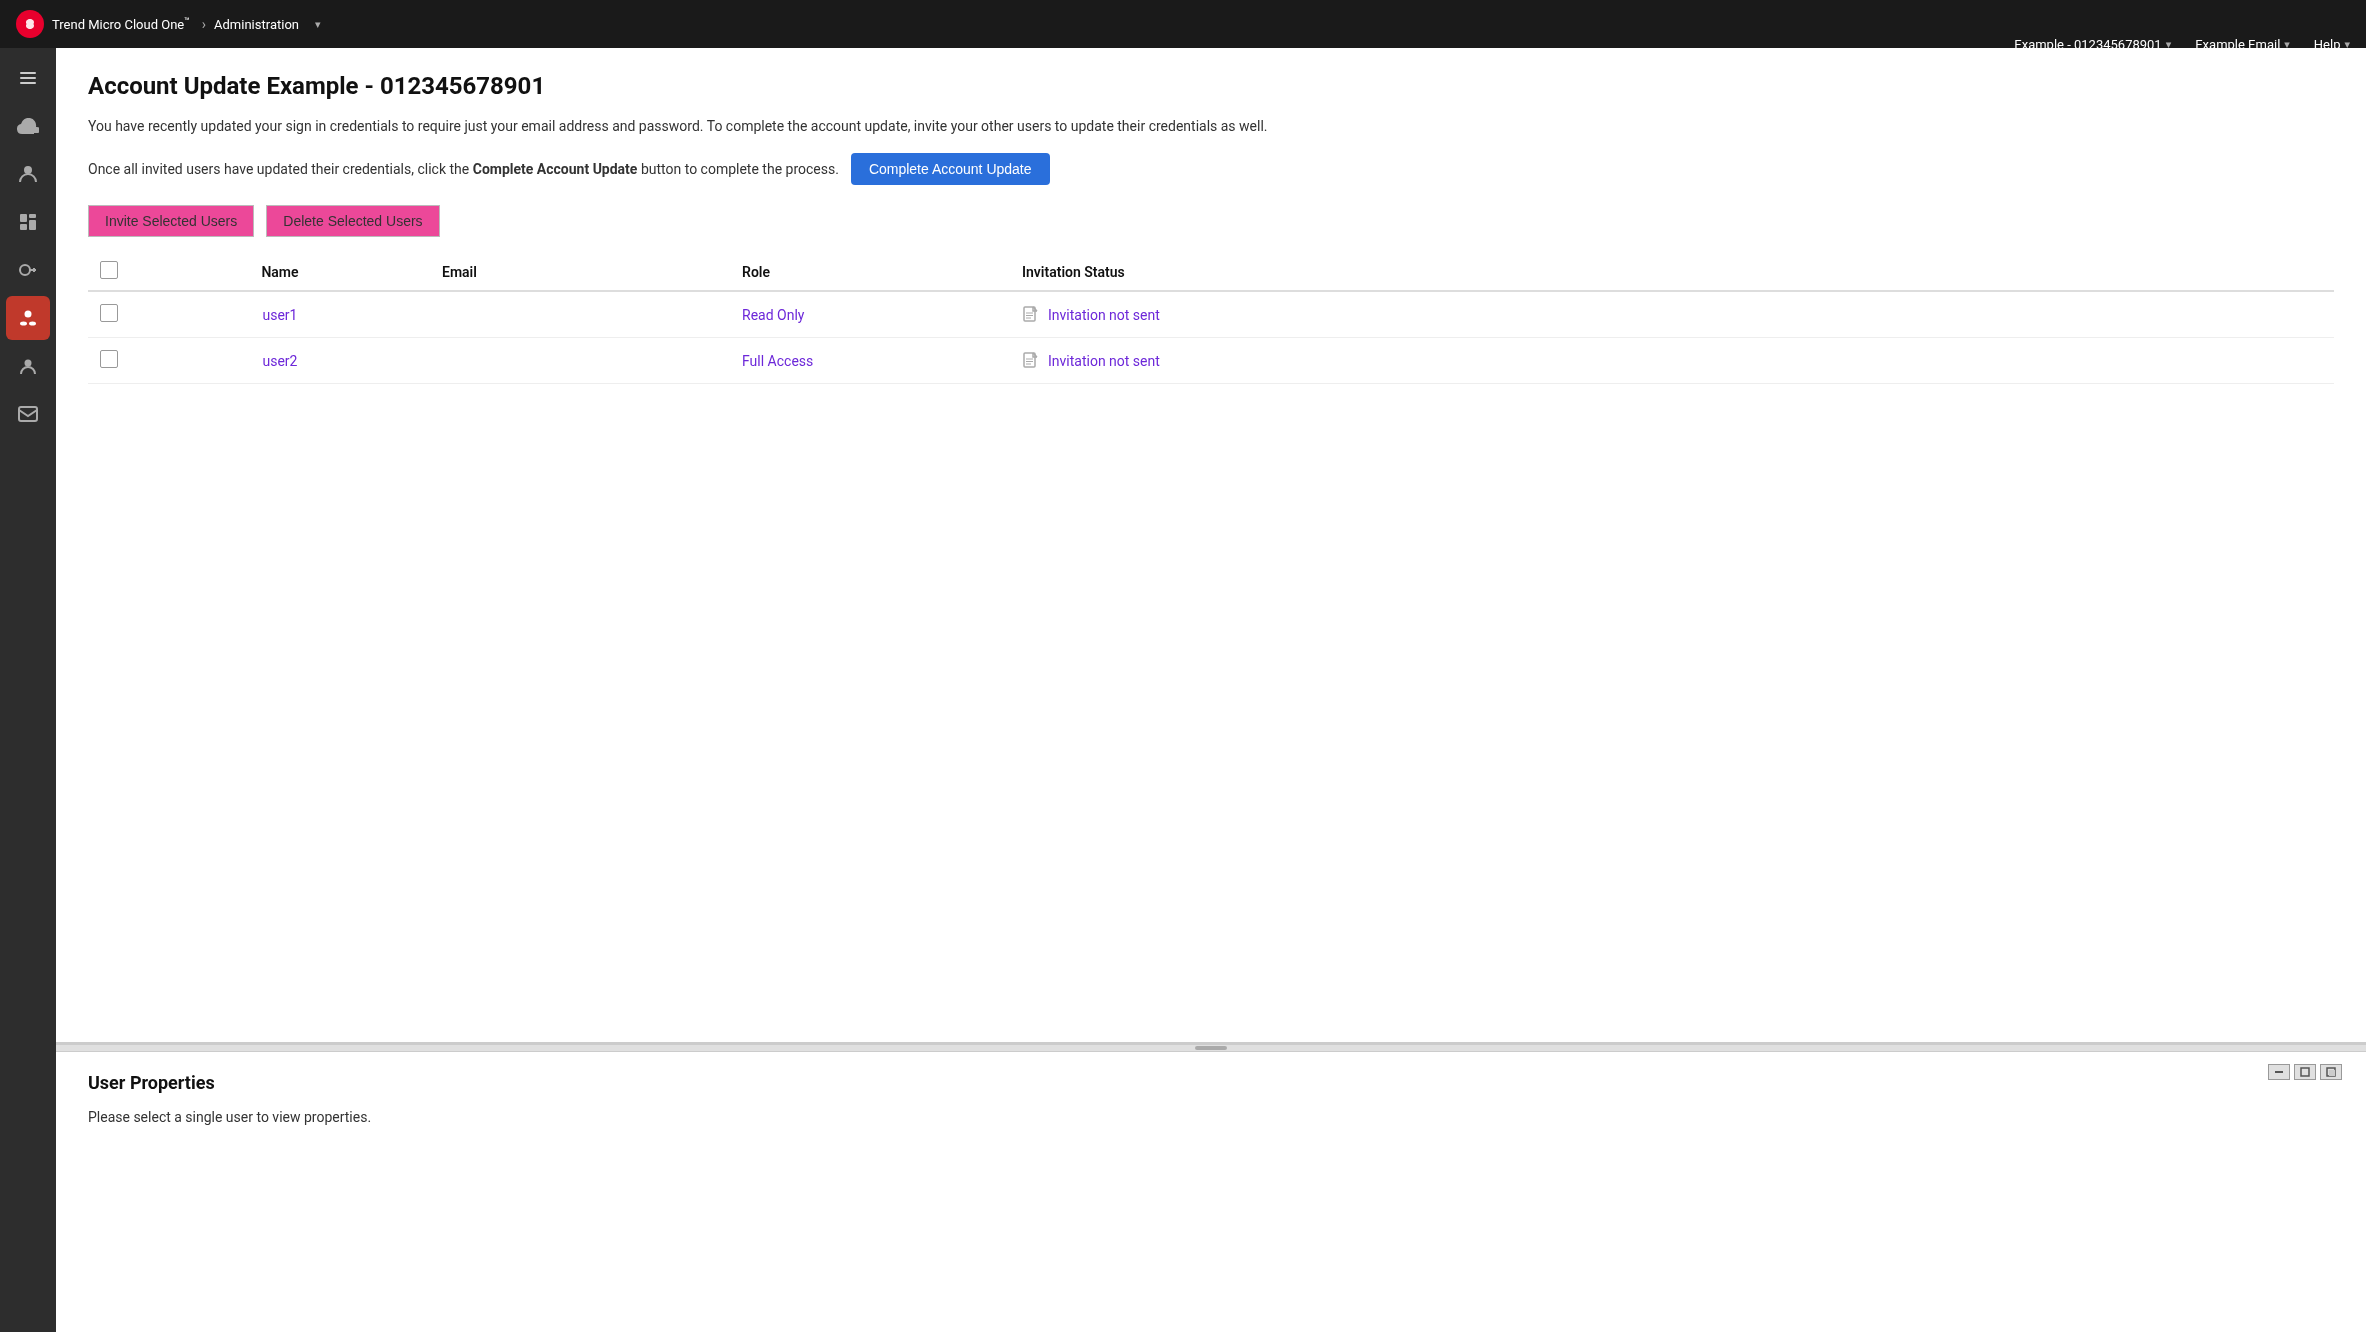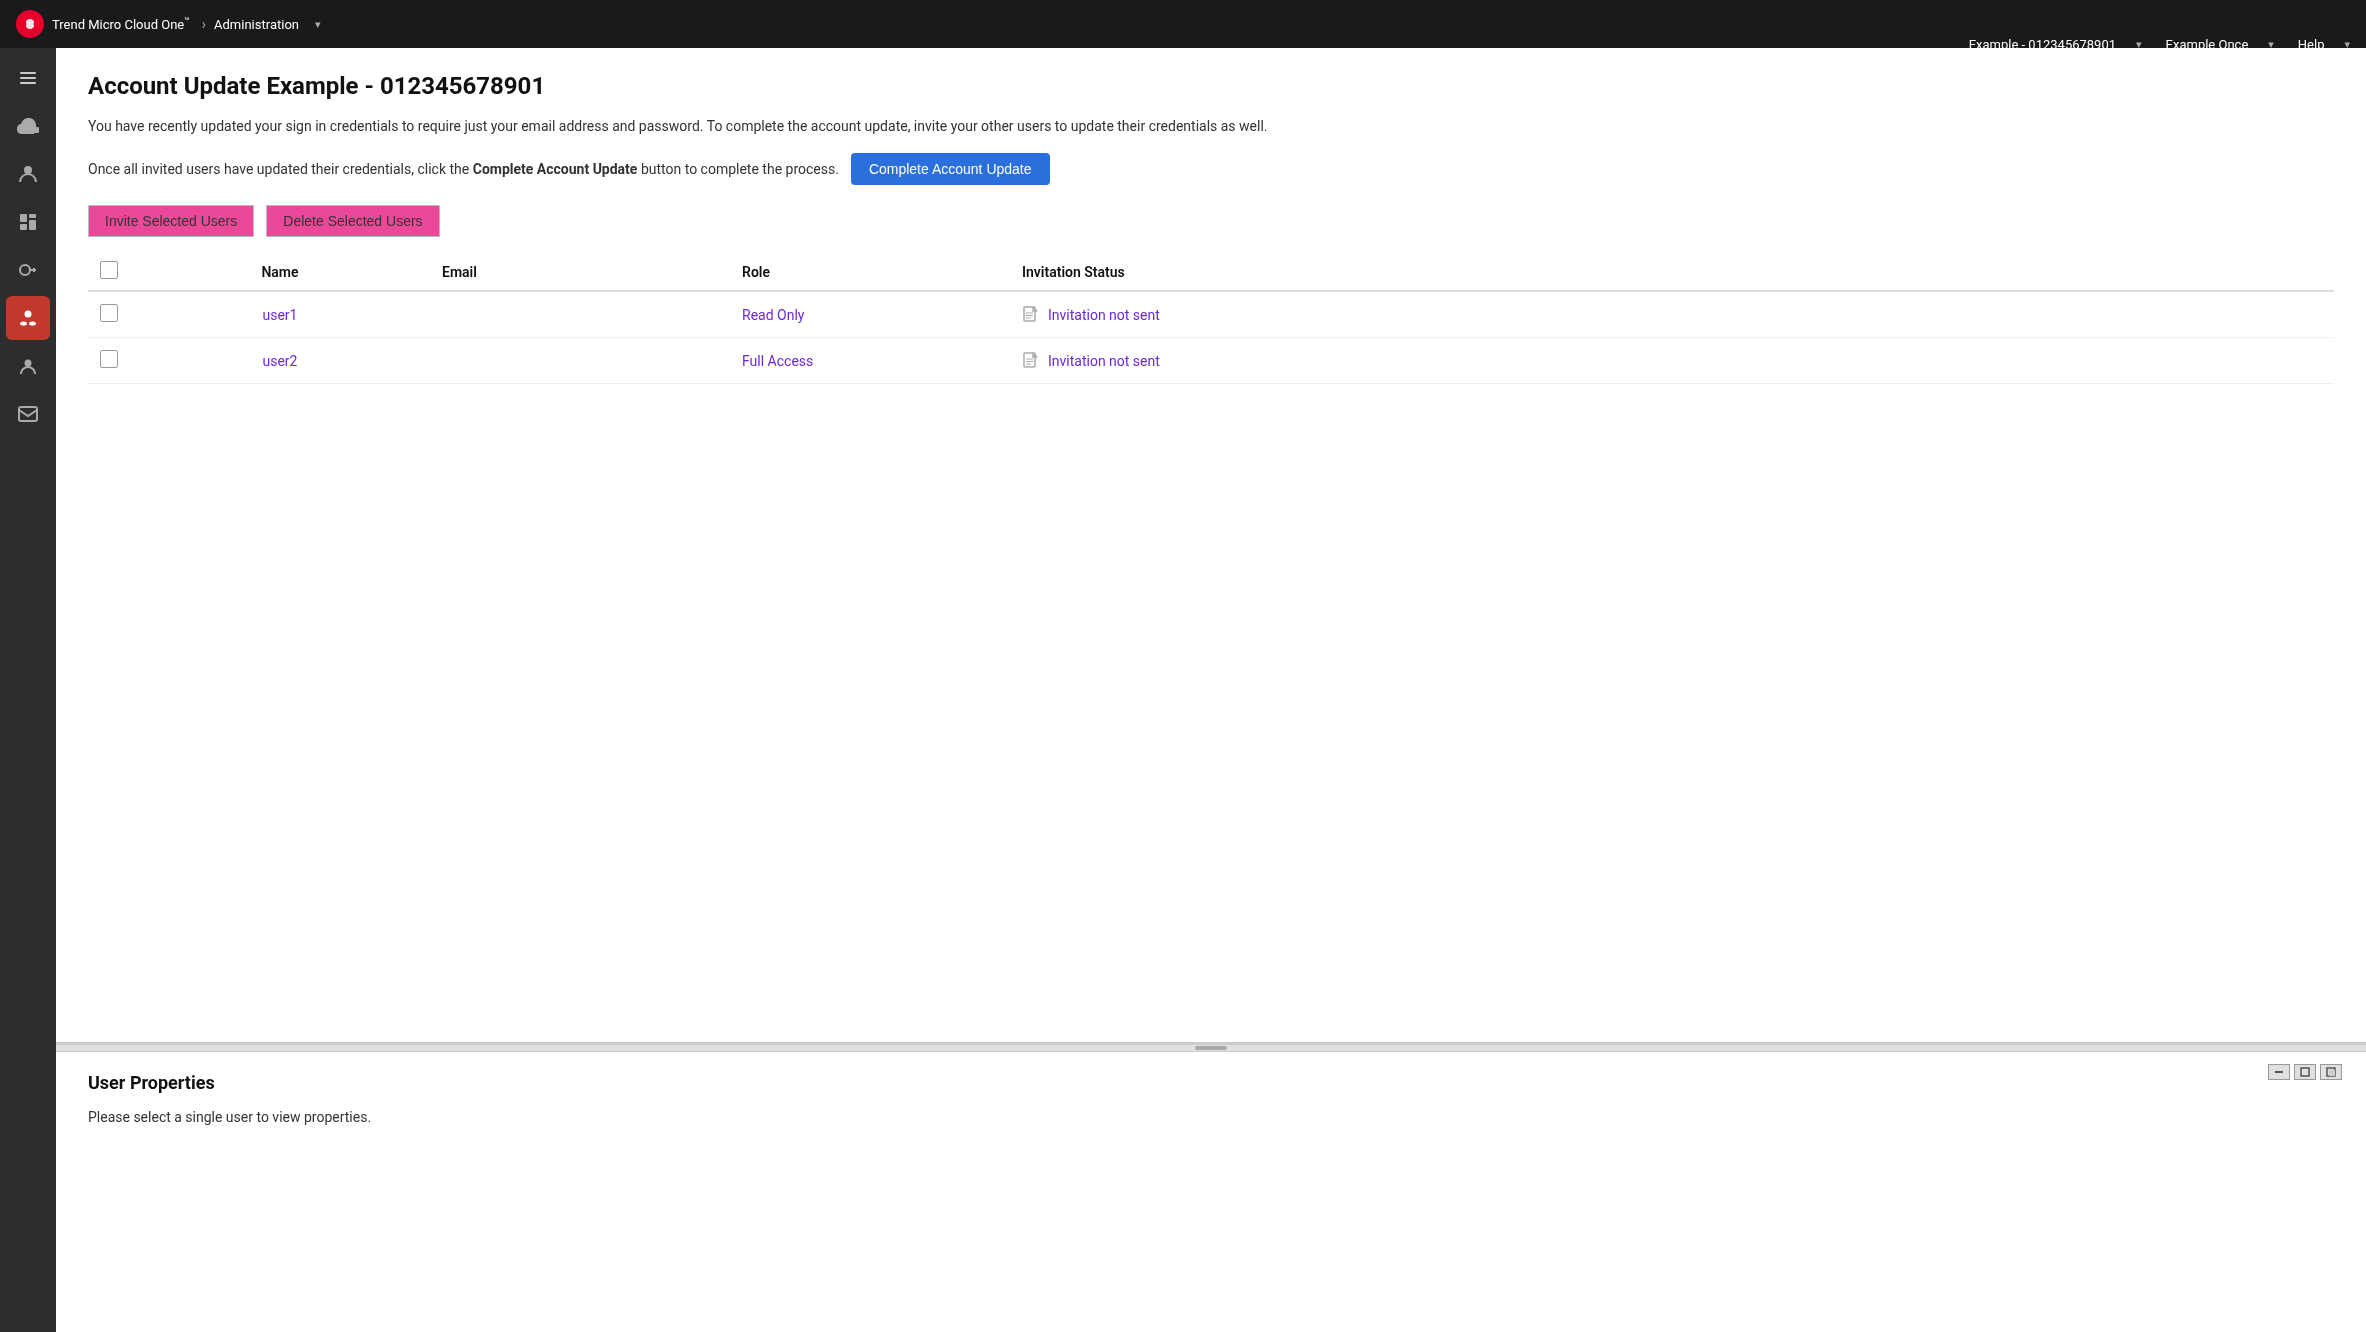--- a/index.html
+++ b/index.html
@@ -57,21 +57,21 @@
     .nav-admin .caret { font-size: 11px; color: #aaa; }
     .top-nav-right {
       margin-left: auto;
       display: flex;
       align-items: center;
       gap: 24px;
     }
     .nav-dropdown {
       display: flex;
       align-items: center;
-      gap: 20px;
+      gap: 4px;
       color: #fff;
       font-size: 13px;
       cursor: pointer;
       white-space: nowrap;
       margin-top: 40px;
     }
     .nav-dropdown .caret { font-size: 11px; color: #aaa; }
 
     
     .main-layout {
@@ -313,21 +313,21 @@
   <div class="nav-admin">
     <span>Administration</span>
     <span class="caret">▾</span>
   </div>
   <div class="top-nav-right">
     <div class="nav-dropdown">
       <span>Example - 012345678901</span>
       <span class="caret">▾</span>
     </div>
     <div class="nav-dropdown">
-      <span>Example Once</span>
+      <span>Example Email</span>
       <span class="caret">▾</span>
     </div>
     <div class="nav-dropdown">
       <span>Help</span>
       <span class="caret">▾</span>
     </div>
   </div>
 </nav>
 
 <div class="main-layout">

